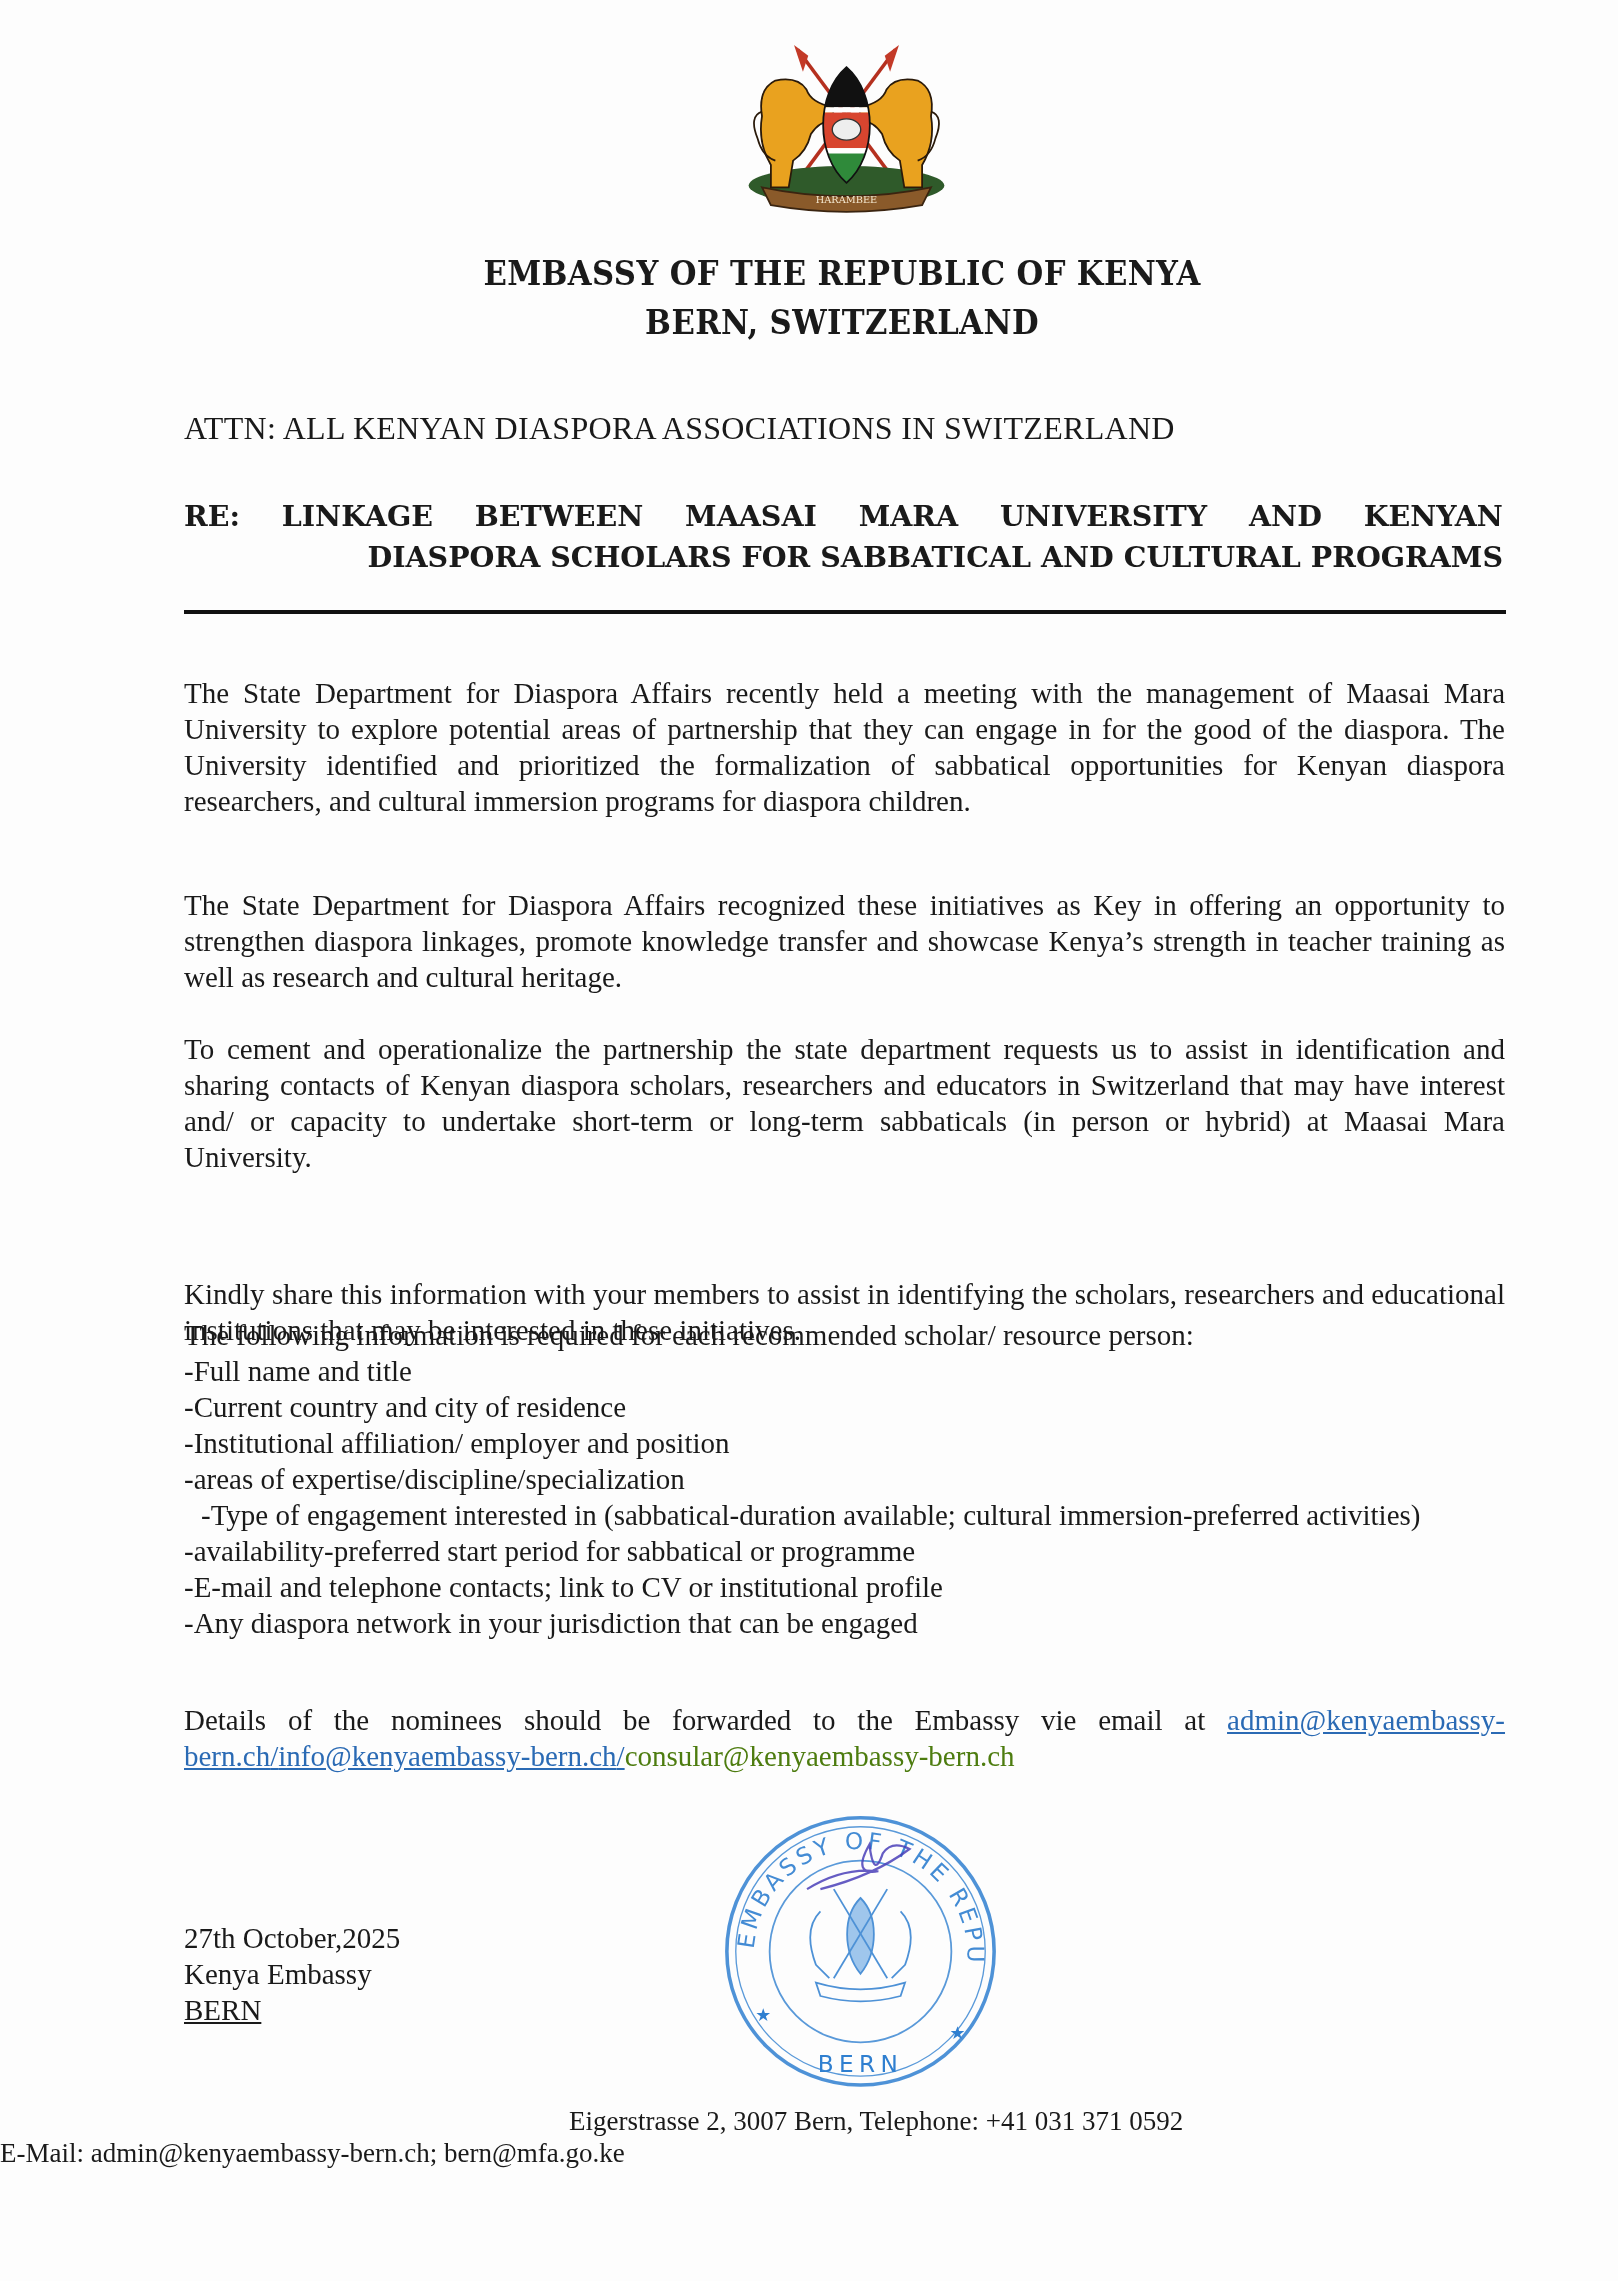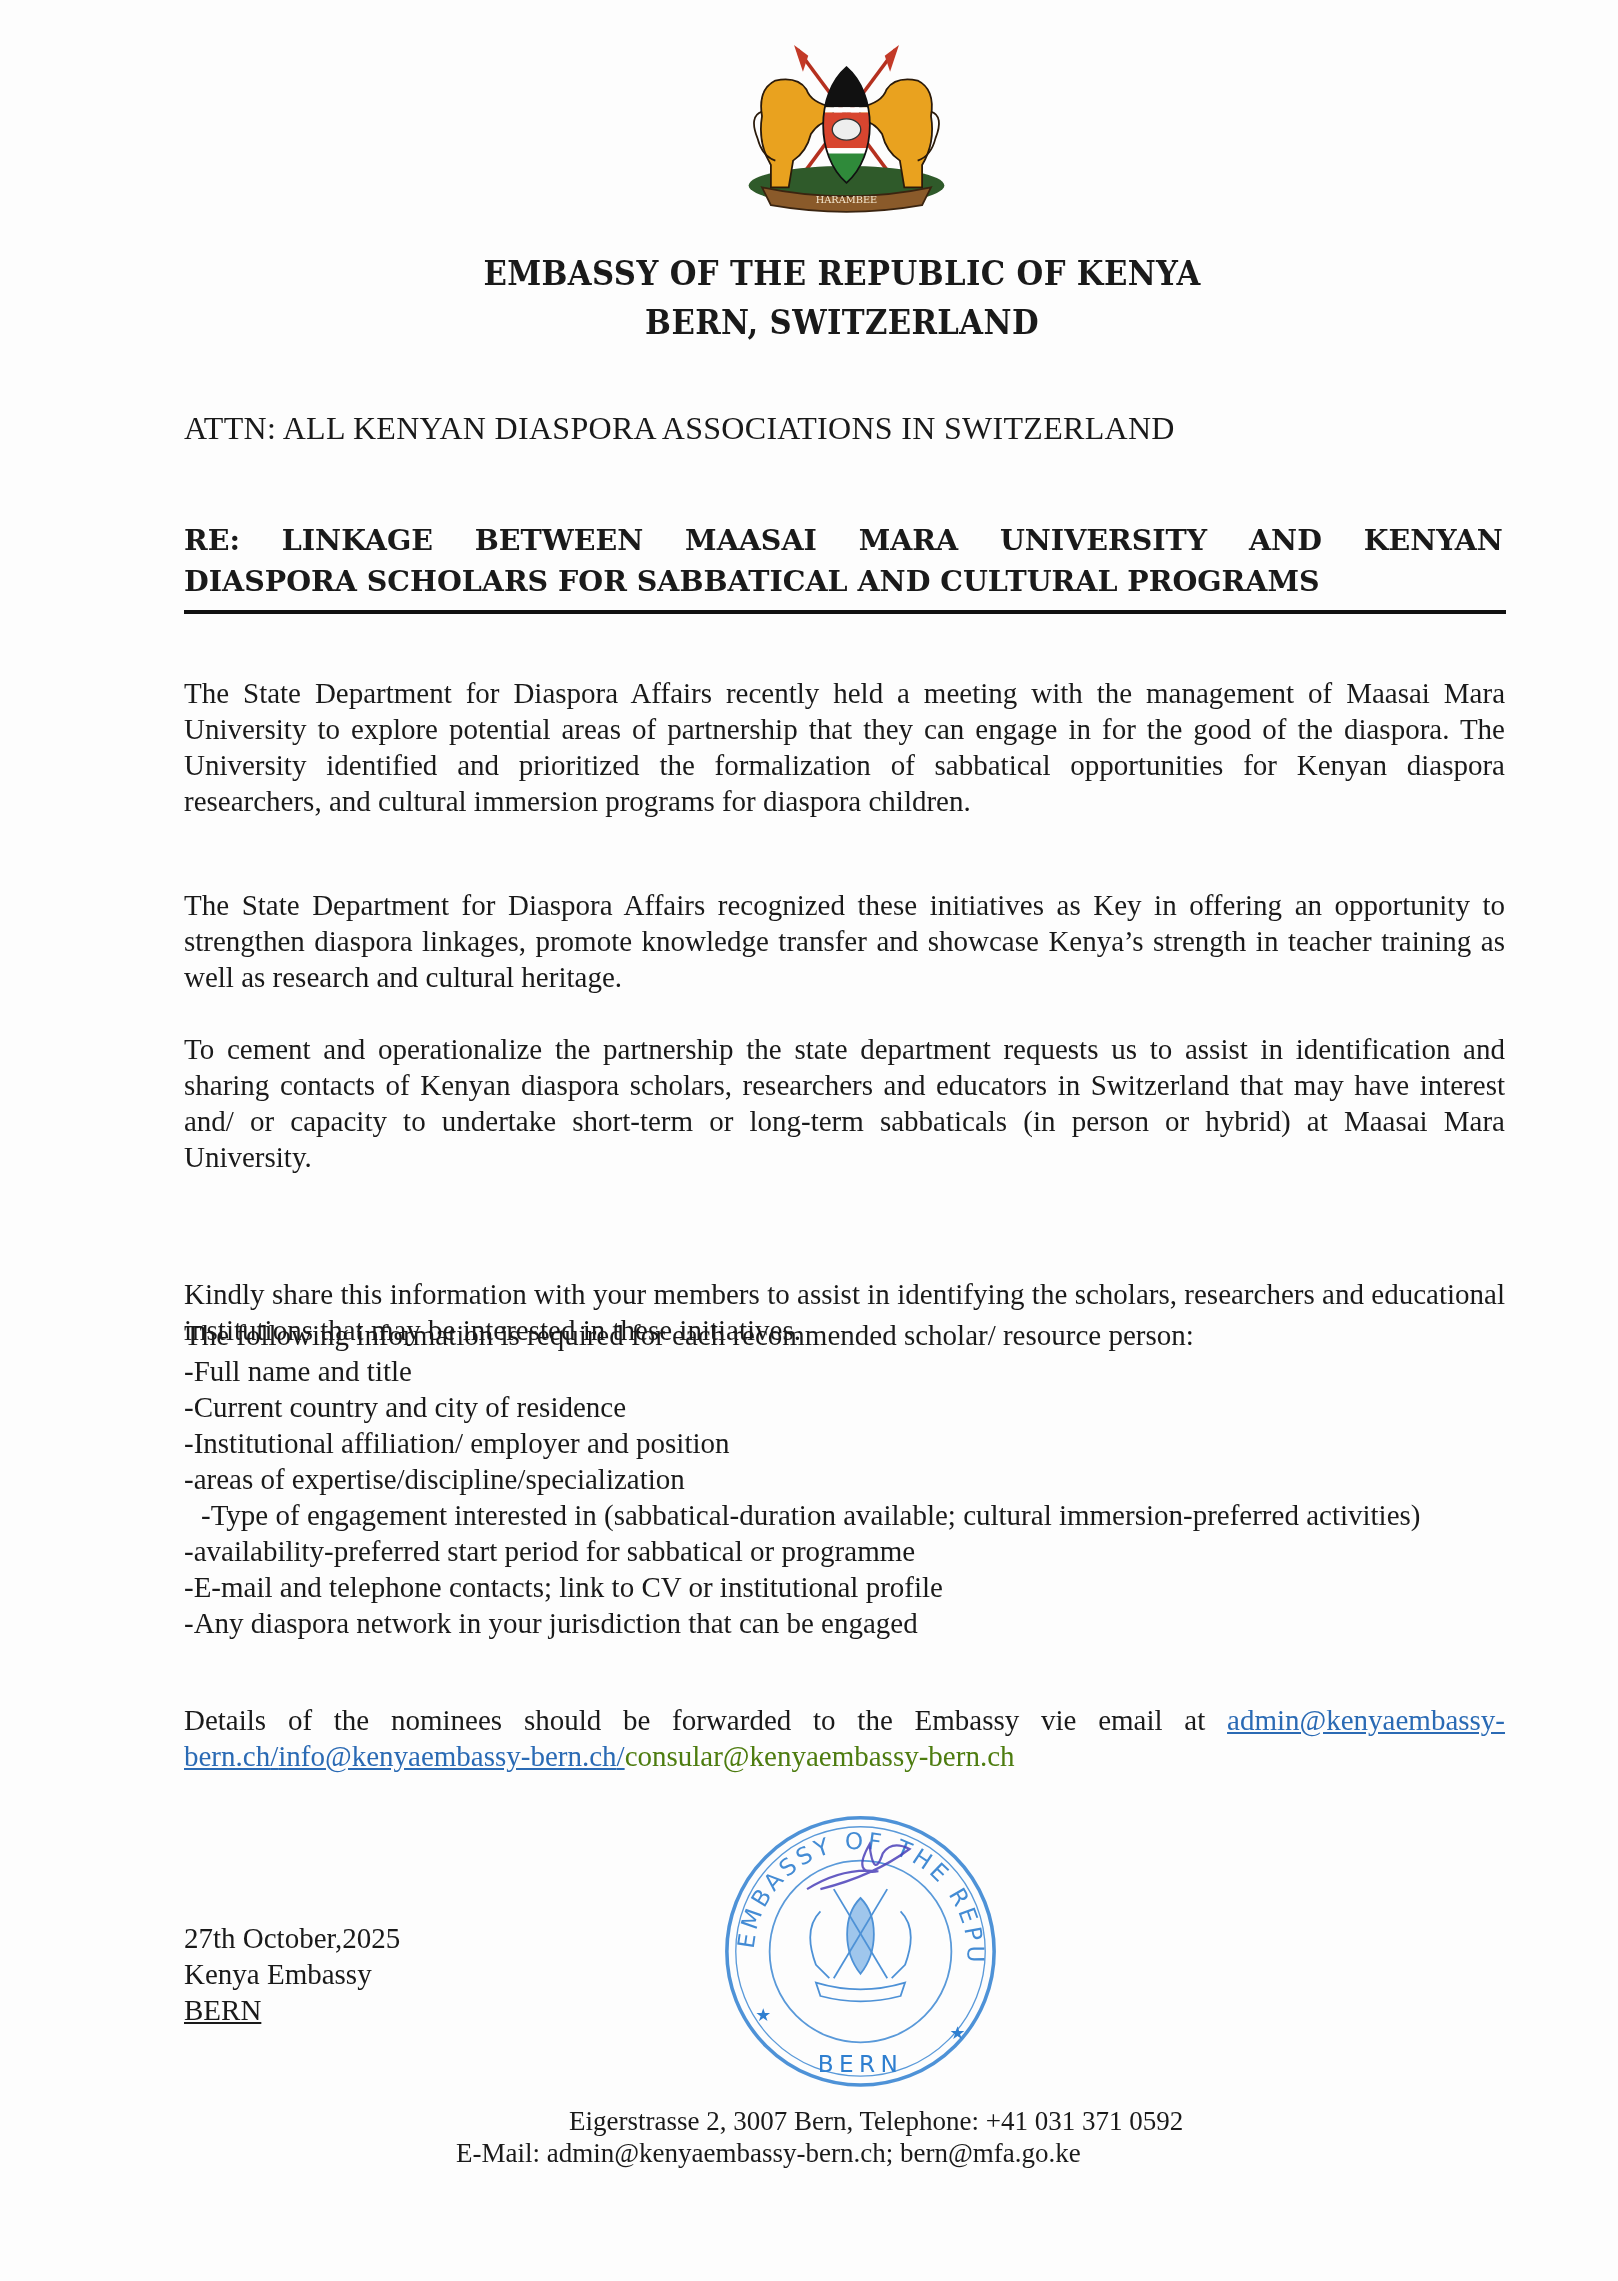--- a/index.html
+++ b/index.html
@@ -1,21 +1,21 @@
 <!DOCTYPE html>
 <html style="font-size:14.3px"><head>
 <meta charset="utf-8">
 <style>
   html, body { margin: 0; padding: 0; background: #ffffff; }
   body { width: 1618px; height: 2281px; position: relative; overflow: hidden; font-family: "DejaVu Serif", "Liberation Serif", serif; color: #1a1a1a; }
   .page { position: absolute; left: 0; top: 0; width: 1618px; height: 2281px; background: #fdfdfd; }
   .crest { position: absolute; left: 726px; top: 45px; width: 241px; height: 169px; }
   .head1 { position: absolute; left: 0; width: 1684px; text-align: center; font-family: "DejaVu Serif", serif; font-weight: bold; font-size: 33px; letter-spacing: 0.4px; transform: scaleX(0.93); transform-origin: 50% 50%; }
   .attn { position: absolute; left: 184px; top: 410px; font-family: "Liberation Serif", serif; font-size: 32px; letter-spacing: 0.3px; }
-  .re { position: absolute; left: 184px; top: 520px; width: 1319px; font-family: "DejaVu Serif", serif; font-weight: bold; font-size: 28.5px; line-height: 41px; }
+  .re { position: absolute; left: 184px; top: 496px; width: 1319px; font-family: "DejaVu Serif", serif; font-weight: bold; font-size: 28.5px; line-height: 41px; text-align: right; }
   .re .l1 { display: flex; justify-content: space-between; }
   .re-rule { position: absolute; left: 184px; top: 610px; width: 1322px; height: 3.6px; background: #111; }
   .para { position: absolute; left: 184px; width: 1321px; font-family: "Liberation Serif", serif; font-size: 29px; line-height: 36px; text-align: justify; text-align-last: left; }
   .list { position: absolute; left: 184px; width: 1321px; font-family: "Liberation Serif", serif; font-size: 29px; line-height: 36px; }
   .list div { white-space: nowrap; }
   .list .wrapj { white-space: normal; text-align: justify; text-align-last: left; margin-left: 17px; }
   .email-link { color: #2a6ab4; text-decoration: underline; }
   .email-plain { color: #4d7c0f; }
   .sig { position: absolute; left: 184px; top: 1880px; font-family: "Liberation Serif", serif; font-size: 29px; line-height: 36px; margin-top: 40px; }
   .sig .u { text-decoration: underline; }
@@ -132,16 +132,16 @@
       <path d="M130,205 q50,15 100,0 l-5,15 q-45,12 -90,0z"></path>
       <line x1="150" y1="100" x2="210" y2="200"></line>
       <line x1="210" y1="100" x2="150" y2="200"></line>
     </g>
 
     <path d="M120,100 q40,-25 80,-20 q-30,5 -10,-30 q5,40 15,10 q10,-15 30,-5 q-40,30 -100,45" fill="none" stroke="#4a3fb8" stroke-width="2.5" opacity="0.85"></path>
   </svg>
 
   <div class="footer" style="top:2105px;">
     <div style="padding-left:569px;">Eigerstrasse 2, 3007 Bern, Telephone: +41 031 371 0592</div>
-    <div style="padding-left:456px;">E-Mail: admin@kenyaembassy-bern.ch; bern@mfa.go.ke</div>
+    <div style="">E-Mail: admin@kenyaembassy-bern.ch; bern@mfa.go.ke</div>
   </div>
 </div>
 
 
 </body></html>

